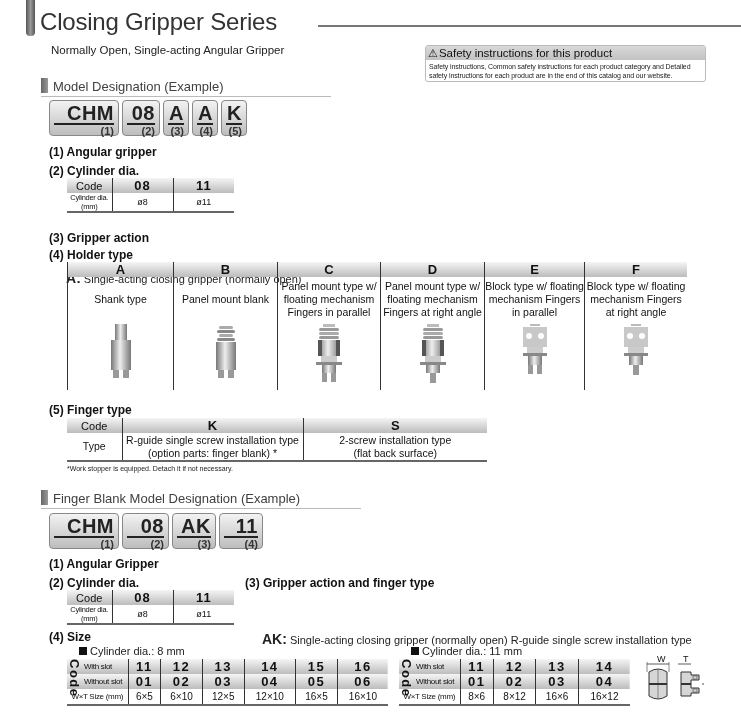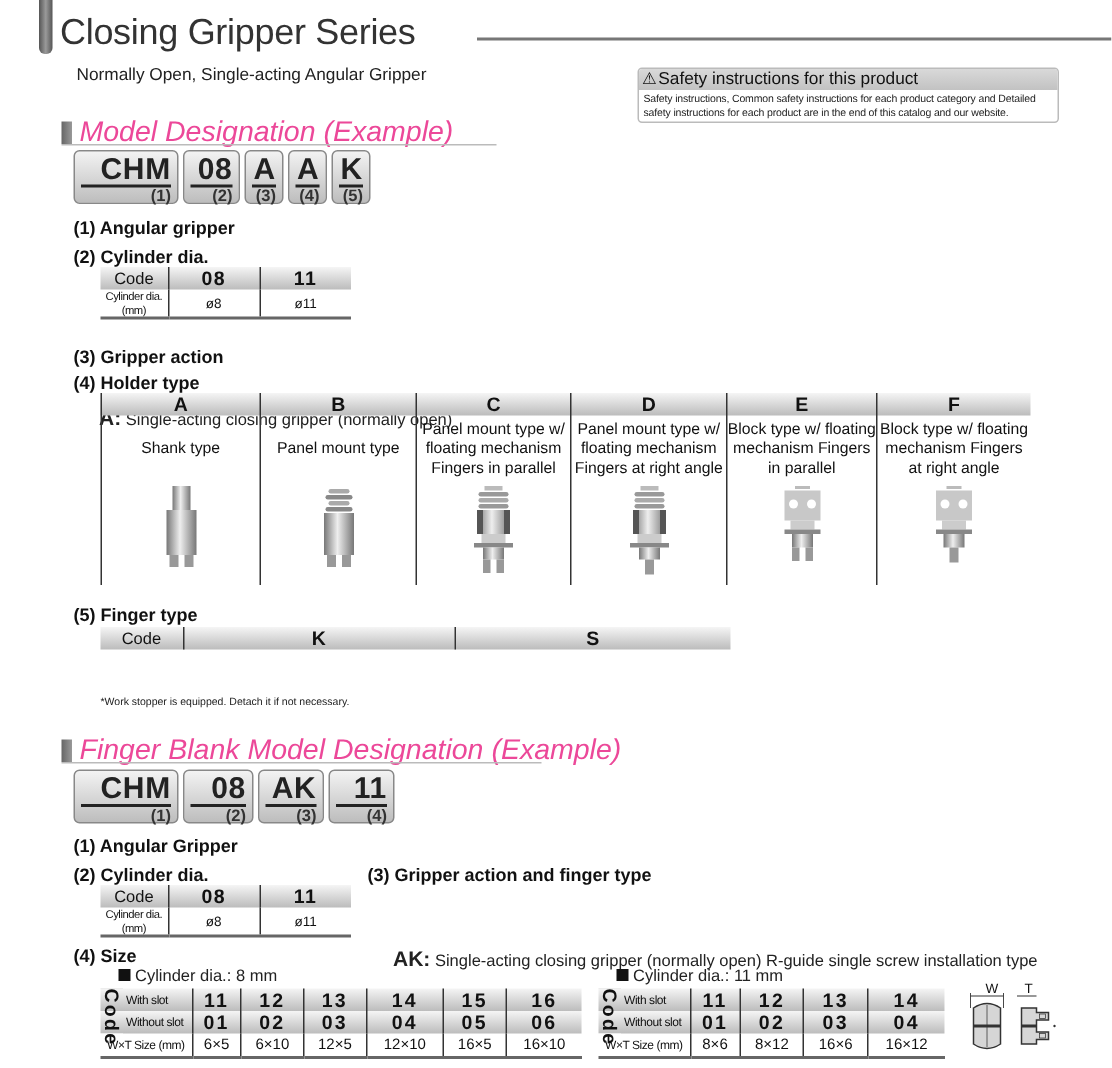--- a/index.html
+++ b/index.html
@@ -14,21 +14,21 @@
   .title-line { left: 318px; top: 25px; width: 423px; height: 2px; background: #777; }
   .subtitle { left: 41px; top: 44px; font-size: 11.5px; color: #222; margin-left: 10px; }
 
   
   .safety { left: 425px; top: 45px; width: 281px; height: 37px; border: 1px solid #bbb; border-radius: 3px; background: #fff; }
   .safety-head { background: linear-gradient(#d9d9d9, #c2c2c2); height: 14px; font-size: 11.5px; line-height: 14px; padding-left: 2px; color: #111; border-radius: 2px 2px 0 0; white-space: nowrap; }
   .safety-head .warn { font-size: 11px; margin-right: 1px; }
   .safety-body { font-size: 7px; line-height: 9px; padding: 2px 3px; color: #222; letter-spacing: -0.1px; }
 
   
-  .sec { font-size: 19px; color: #ec4899; white-space: nowrap; font-style: italic; }
+  .sec { font-size: 13px; color: #404040; white-space: nowrap; }
   .sec .blk { display: inline-block; width: 7px; height: 15px; margin-right: 5px; vertical-align: -2px;
     background: linear-gradient(to right, #666, #999); }
   .sec-line { height: 1px; background: #bbb; }
 
   
   .codes { display: flex; gap: 3px; }
   .cbox { border: 1px solid #888; border-radius: 4px; background: linear-gradient(#f3f3f3, #bdbdbd);
     text-align: right; padding: 0 4px; height: 36px; }
   .cbox .big { font-size: 20px; font-weight: bold; line-height: 20px; padding-top: 2px; border-bottom: 2px solid #222; color: #222; margin-bottom: 0; letter-spacing: 0.5px; }
   .cbox .num { font-size: 11px; font-weight: bold; line-height: 12px; color: #333; }
@@ -159,21 +159,21 @@
         </defs>
       <rect x="6" y="0" width="12" height="16" fill="url(#mg)"></rect>
       <rect x="2" y="16" width="20" height="30" fill="url(#mg)"></rect>
       <rect x="4" y="46" width="6" height="8" fill="#999"></rect>
         <rect x="14" y="46" width="6" height="8" fill="#999"></rect>
     </svg>
   </div>
 
   <div class="hcell" style="left:106px;width:104px;">
     <div class="hh">B</div>
-    <div class="ht">Panel mount type</div>
+    <div class="ht">Panel mount blank</div>
     <svg class="img" width="24" height="56" viewBox="0 0 24 56">
       <rect x="5" y="2" width="14" height="3" rx="1.5" fill="#aaa"></rect>
         <rect x="3" y="6" width="18" height="3" rx="1.5" fill="#888"></rect>
       <rect x="5" y="10" width="14" height="3" rx="1.5" fill="#aaa"></rect>
         <rect x="3" y="14" width="18" height="3" rx="1.5" fill="#888"></rect>
       <rect x="2" y="18" width="20" height="28" fill="url(#mg)"></rect>
       <rect x="4" y="46" width="6" height="8" fill="#999"></rect>
         <rect x="14" y="46" width="6" height="8" fill="#999"></rect>
     </svg>
   </div>
@@ -248,20 +248,25 @@
 </div>
 
 <div class="abs lab" style="left:49px;top:403px;">(5) Finger type</div>
 <table class="abs ftype" style="left:67px;top:418px;width:420px;">
   <tbody>
       <tr class="hdr th-g">
     <td class="c0" style="width:55px">Code</td>
     <td style="width:181px">K</td>
     <td>S</td>
   </tr>
+  <tr class="row">
+    <td>Type</td>
+    <td><span>R-guide single screw installation type</span><br><span>(option parts: finger blank) *</span></td>
+    <td><span>2-screw installation type</span><br><span>(flat back surface)</span></td>
+  </tr>
 </tbody>
   </table>
 <div class="abs note" style="left:67px;top:465px;">*Work stopper is equipped. Detach it if not necessary.</div>
 
 <div class="abs sec" style="left:41px;top:490px;">
   <span class="blk"></span><span>Finger Blank Model Designation (Example)</span>
 </div>
 <div class="abs sec-line" style="left:41px;top:508px;width:320px;"></div>
 
 <div class="abs codes" style="left:49px;top:513px;">

